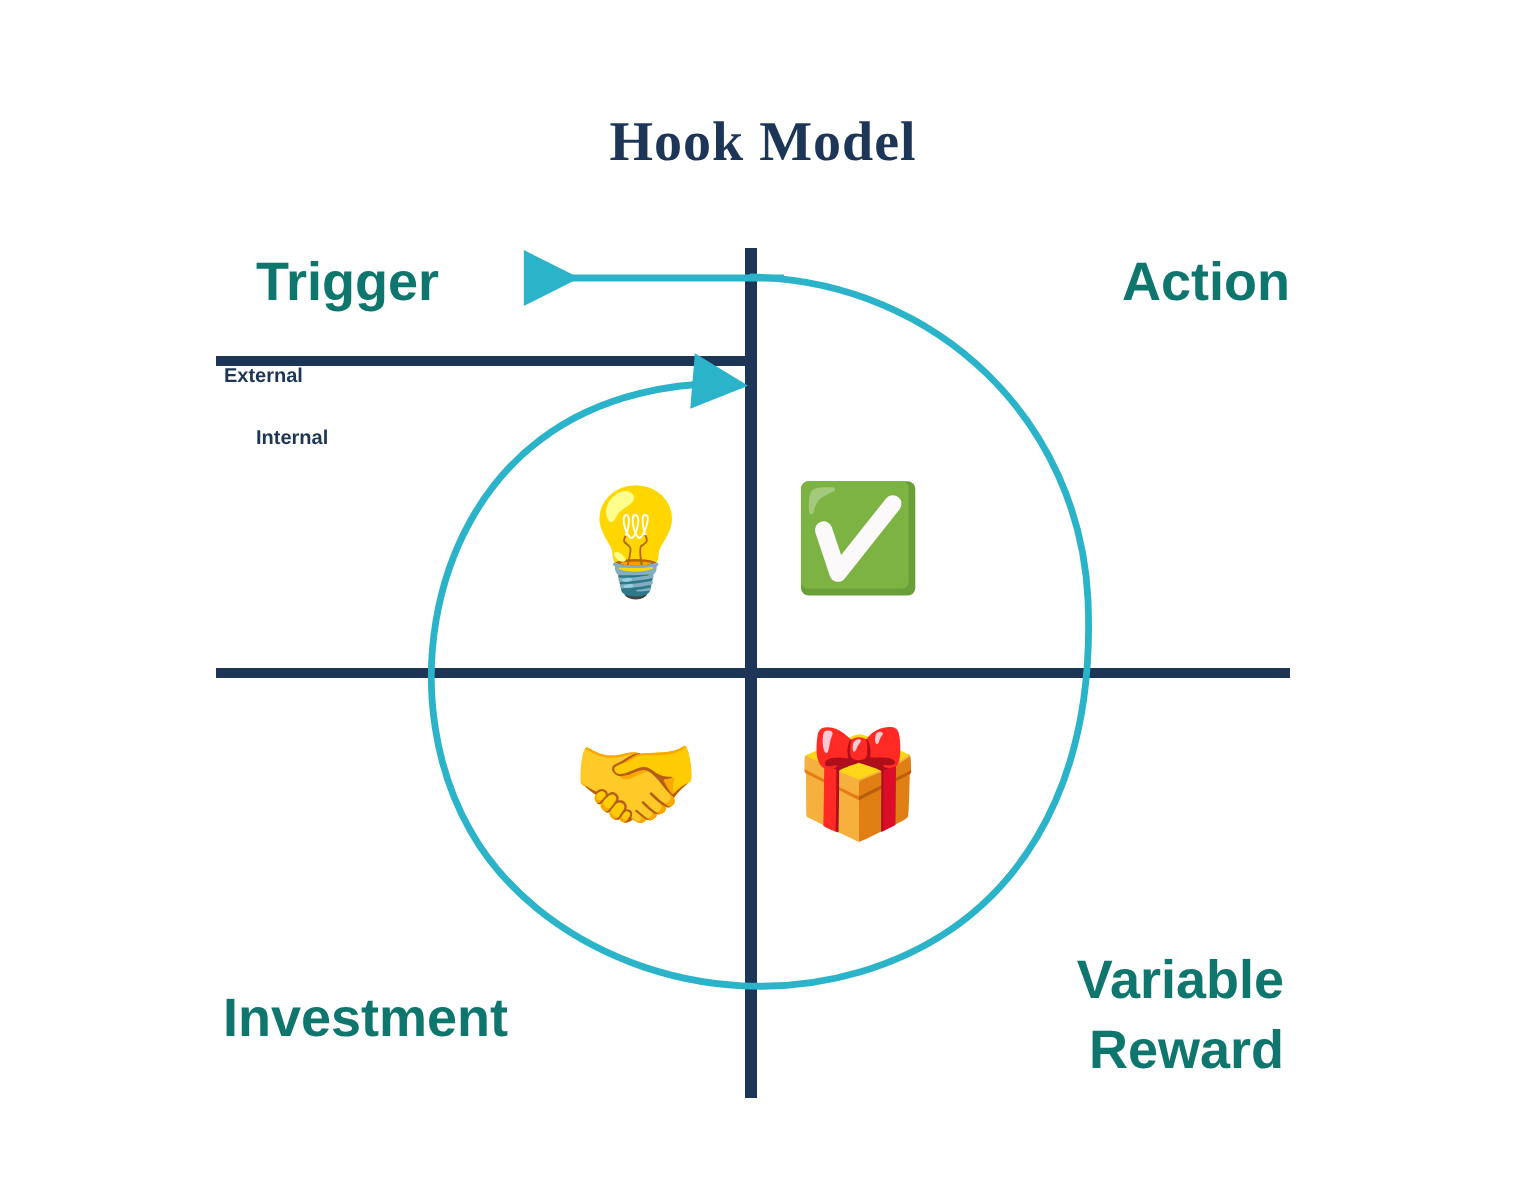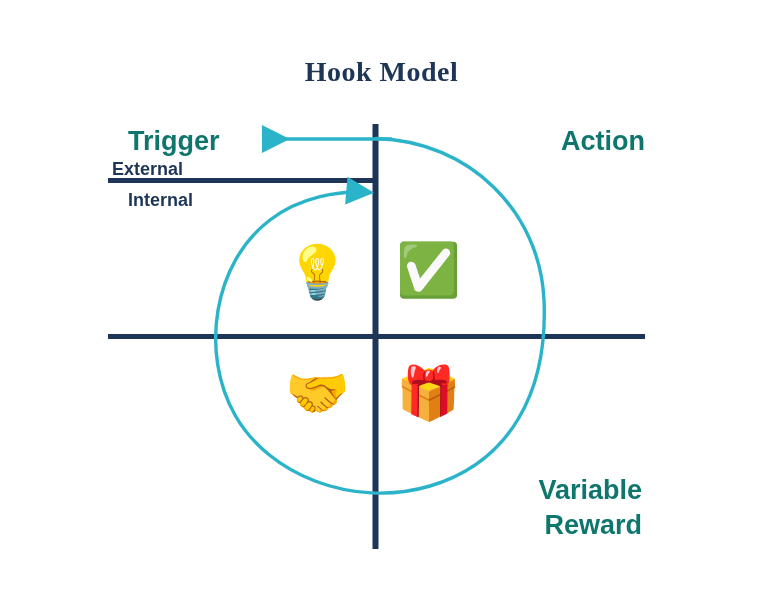--- a/index.html
+++ b/index.html
@@ -65,22 +65,23 @@
   #label-variable-reward {
     left: 430px;
     top: 473px;
     width: 212px;
     text-align: right;
   }
   .sub-label {
     position: absolute;
     font-family: "Liberation Sans", sans-serif;
     font-weight: bold;
-    font-size: 18px;
+    font-size: 10px;
     color: #1d3557;
+    margin-top: 24px;
   }
   #label-external {
     left: 112px;
     top: 159px;
   }
   #label-internal {
     left: 128px;
     top: 190px;
   }
   .quad-icon {
@@ -136,20 +137,21 @@
              C 200 353, 213 263, 270 220
              C 300 197, 340 190, 370 192.5" fill="none" stroke="#2bb3c9" stroke-width="3.4" stroke-linecap="round" marker-end="url(#arrow-end)"></path>
 
     <line x1="392" y1="139" x2="266" y2="139" stroke="#2bb3c9" stroke-width="3.4" marker-end="url(#arrow-left)"></line>
   </svg>
 
   <div class="page-title">Hook Model</div>
 
   <div class="quad-label" id="label-trigger">Trigger</div>
   <div class="quad-label" id="label-action">Action</div>
+  <div class="quad-label" id="label-investment">Investment</div>
   <div class="quad-label" id="label-variable-reward">Variable
 Reward</div>
 
   <div class="sub-label" id="label-external">External</div>
   <div class="sub-label" id="label-internal">Internal</div>
 
   <div class="quad-icon" id="icon-trigger">💡</div>
   <div class="quad-icon" id="icon-action">✅</div>
   <div class="quad-icon" id="icon-investment">🤝</div>
   <div class="quad-icon" id="icon-reward">🎁</div>

